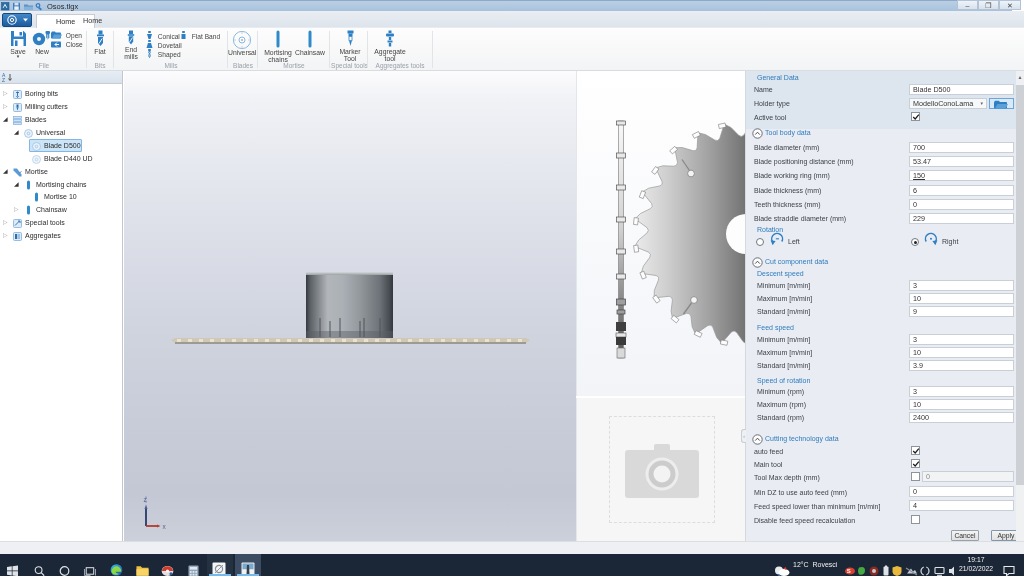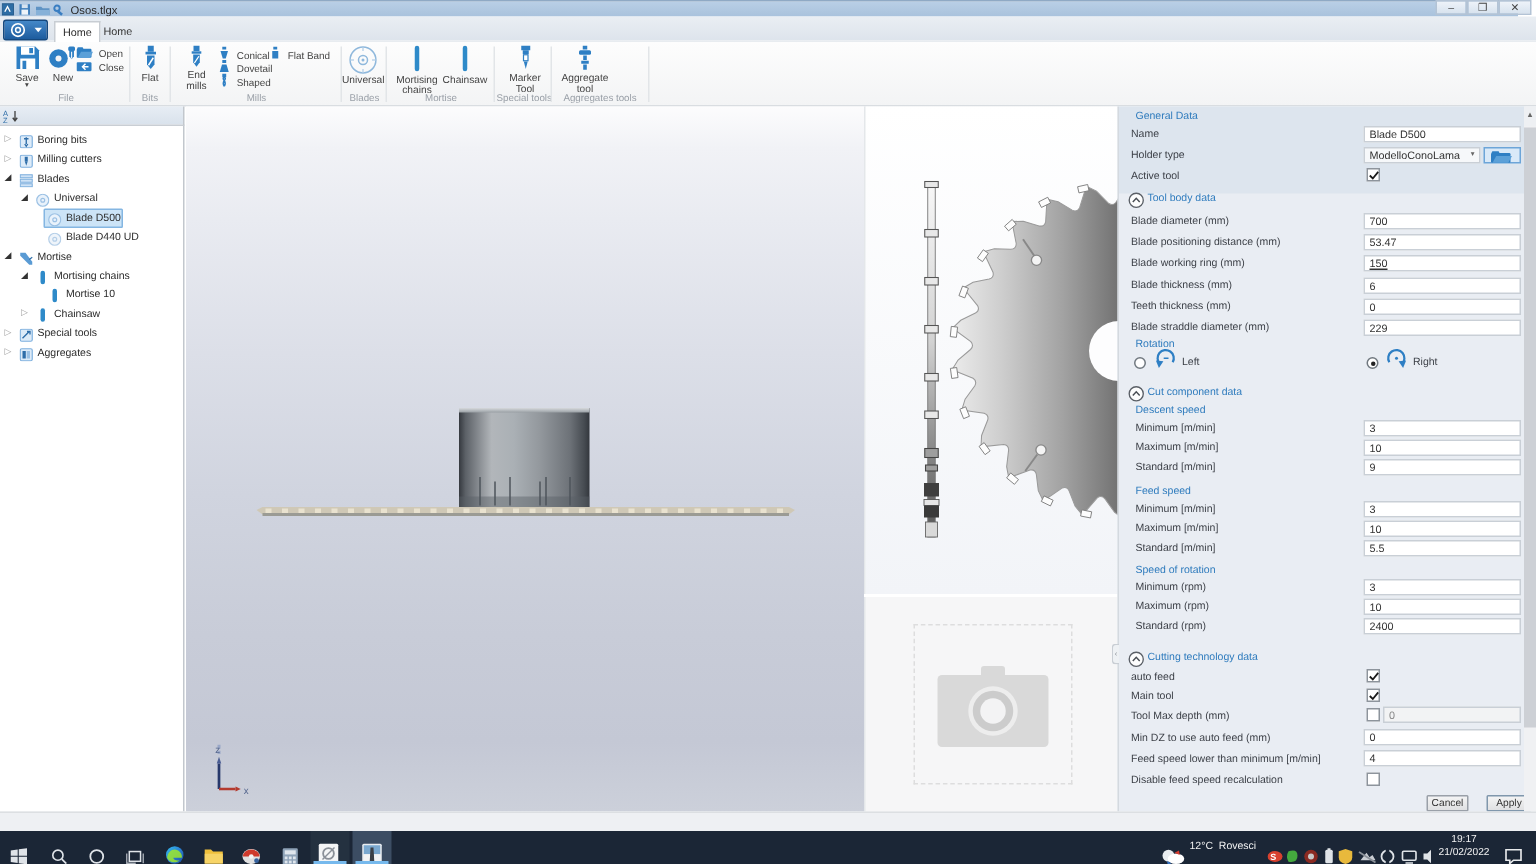--- a/index.html
+++ b/index.html
@@ -4,21 +4,21 @@
 html,body{width:1024px;height:576px;overflow:hidden;}
 body{font-family:"Liberation Sans",sans-serif;position:relative;background:#fff;font-size:8px;color:#333;}
 .abs{position:absolute;}
 
 #titlebar{left:0;top:0;width:1012px;height:11px;background:linear-gradient(180deg,#b9cfe6,#a9c2dc);border-top:1px solid #8fa9c4;}
 #titlebar .ttl{left:47px;top:1px;font-size:7.5px;color:#2a2a2a;}
 .winbtn{top:0;height:10px;width:21px;background:linear-gradient(180deg,#eef3f9,#d7e2ee);border:1px solid #b3c3d5;color:#444;font-size:7px;text-align:center;line-height:9px;}
 
 #tabrow{left:0;top:11px;width:1024px;height:17px;background:linear-gradient(180deg,#eaeef3,#dde4ec);border-bottom:1px solid #e8ecf0;}
 #appbtn{left:2px;top:13px;width:30px;height:14px;background:linear-gradient(180deg,#4488c8,#1d5c9e);border:1px solid #16497e;border-radius:2px;color:#fff;}
-.tab{top:14px;height:14px;font-size:7.2px;line-height:14px;padding:0 5px;color:#333;}
+.tab{top:14px;height:14px;font-size:7.2px;line-height:14px;padding:0 19px;color:#333;}
 .tab.sel{background:#fff;border:1px solid #c8cdd3;border-bottom:none;color:#2a2a2a;}
 
 #ribbon{left:0;top:28px;width:1024px;height:43px;background:linear-gradient(180deg,#fdfdfd,#f3f4f5);border-bottom:1px solid #d9dde1;}
 .rgrouplabel{bottom:1px;font-size:6.5px;color:#9aa0a8;text-align:center;}
 .rsep{top:3px;bottom:2px;width:1px;background:#e2e5e8;}
 .bigbtn{top:2px;text-align:center;font-size:6.8px;color:#444;line-height:7px;}
 .smallbtn{font-size:6.6px;color:#444;height:9px;line-height:9px;}
 
 #treehdr{left:0;top:71px;width:123px;height:13px;background:linear-gradient(180deg,#e7edf4,#d9e2ec);border-right:1px solid #c2c7cd;border-bottom:1px solid #c9ced4;}
 #tree{left:0;top:84px;width:123px;height:457px;background:#fff;border-right:1px solid #c2c7cd;}
@@ -560,21 +560,21 @@
   <div class="flabel" style="left:11px;top:224px;">Maximum [m/min]</div>
     <div class="finput" style="top:222px;">10</div>
   <div class="flabel" style="left:11px;top:237px;">Standard [m/min]</div>
     <div class="finput" style="top:235px;">9</div>
   <div class="fsub" style="top:253px;">Feed speed</div>
   <div class="flabel" style="left:11px;top:265px;">Minimum [m/min]</div>
     <div class="finput" style="top:263px;">3</div>
   <div class="flabel" style="left:11px;top:278px;">Maximum [m/min]</div>
     <div class="finput" style="top:276px;">10</div>
   <div class="flabel" style="left:11px;top:291px;">Standard [m/min]</div>
-    <div class="finput" style="top:289px;">5.5</div>
+    <div class="finput" style="top:289px;">3.9</div>
   <div class="fsub" style="top:306px;">Speed of rotation</div>
   <div class="flabel" style="left:11px;top:317px;">Minimum (rpm)</div>
     <div class="finput" style="top:315px;">3</div>
   <div class="flabel" style="left:11px;top:330px;">Maximum (rpm)</div>
     <div class="finput" style="top:328px;">10</div>
   <div class="flabel" style="left:11px;top:343px;">Standard (rpm)</div>
     <div class="finput" style="top:341px;">2400</div>
 
   <svg class="abs" style="left:6px;top:363px;" width="11" height="11" viewBox="0 0 11 11">
       <circle cx="5.5" cy="5.5" r="4.7" fill="#fdfdfd" stroke="#5a5f66" stroke-width="0.9"></circle>

